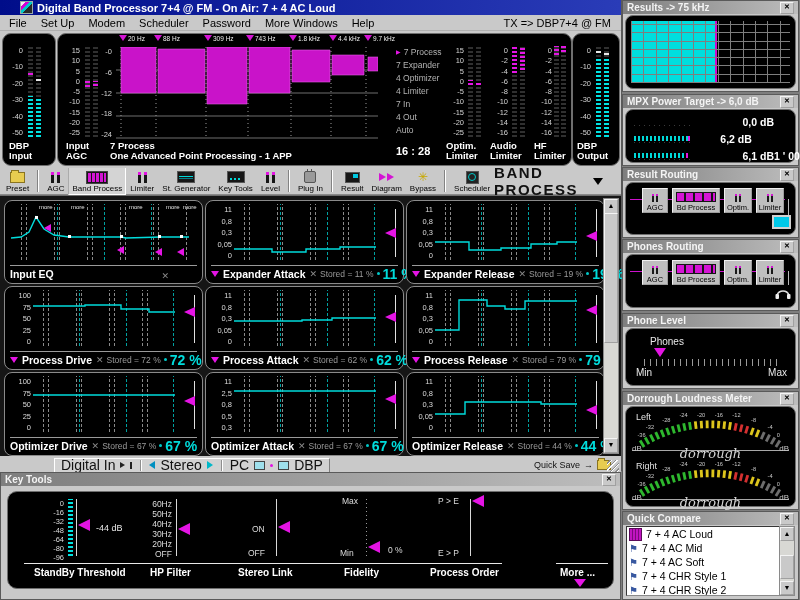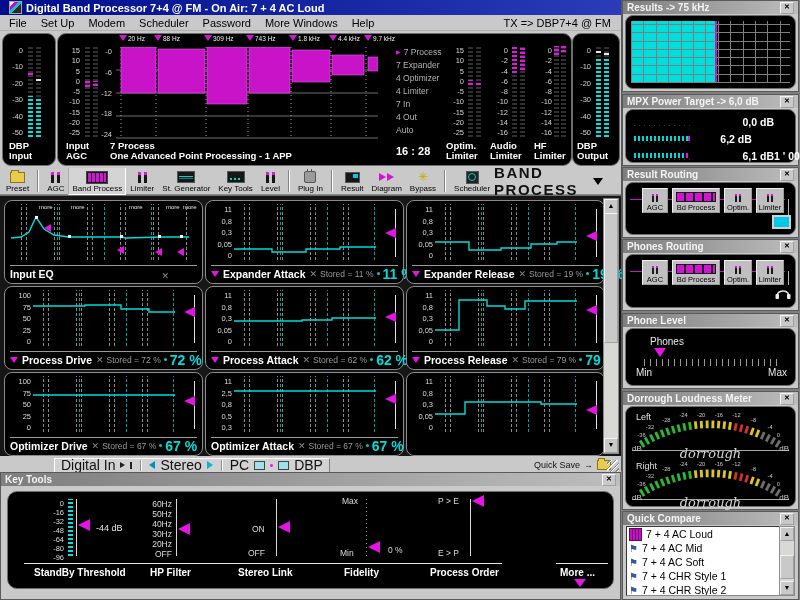--- a/index.html
+++ b/index.html
@@ -3,21 +3,21 @@
 <meta charset="utf-8">
 <style>
   html,body{margin:0;padding:0;}
   body{width:800px;height:600px;background:#7e7e7e;font-family:"Liberation Sans",sans-serif;overflow:hidden;position:relative;-webkit-font-smoothing:none;}
   .screen{position:absolute;inset:0;}
   .abs{position:absolute;}
   i,em,b,span{font-style:normal;}
 
   
   .mainwin{position:absolute;left:0;top:0;width:621px;height:471px;background:#c9c9c9;border-right:1px solid #5a5a5a;}
-  .titlebar{height:15px;background:linear-gradient(90deg,#000d8a,#2a3cb8);display:flex;align-items:center;gap:4px;padding:0 9px;}
+  .titlebar{height:15px;background:linear-gradient(90deg,#000d8a,#2a3cb8);display:flex;align-items:center;gap:4px;padding:0 20px;}
   .wicon{width:11px;height:11px;background:linear-gradient(135deg,#efefef 0 3px,#d400d4 3px 6px,#00c8c8 6px 9px,#282828 9px);border:1px solid #9aa;flex:0 0 auto;}
   .title-text{color:#fff;font-weight:bold;font-size:11px;white-space:nowrap;}
   .menubar{height:15px;display:flex;align-items:center;font-size:11px;color:#000;padding:0 2px;border-bottom:1px solid #b0b0b0;}
   .menu-item{padding:0 7px;}
   .tx{margin-left:auto;padding-right:8px;font-size:11px;}
 
   
   .meterzone{position:relative;height:137px;background:#c9c9c9;}
   .bp{position:absolute;top:2px;bottom:2px;background:#000;border-radius:9px;border:1px solid #6e6e6e;}
   #p-in{left:2px;width:52px;}
@@ -725,20 +725,29 @@
           </div>
         <div class="gplot">
             <svg viewBox="0 0 142 58" preserveAspectRatio="none">
               <polyline points="0,38 30,38 30,26 106,26 106,28 142,28"></polyline>
             </svg>
           </div>
         <div class="gslider">
             <i class="sl-line"></i>
             <i class="sl-tri" style="top:24px"></i>
           </div>
+        <div class="gfoot">
+          <b class="gtitle">Optimizer Release</b>
+          <span class="gstored">
+              <i class="xicon"></i>
+              <span>Stored = 44 %</span>
+              <i class="sepdot"></i>
+              <b class="gcur">44 %</b>
+            </span>
+        </div>
       </div>
 
       <div class="vscroll">
         <div class="sbtn up"></div>
         <div class="sthumb"></div>
         <div class="sbtn dn"></div>
       </div>
     </div>
 
     <div class="footerbar">

